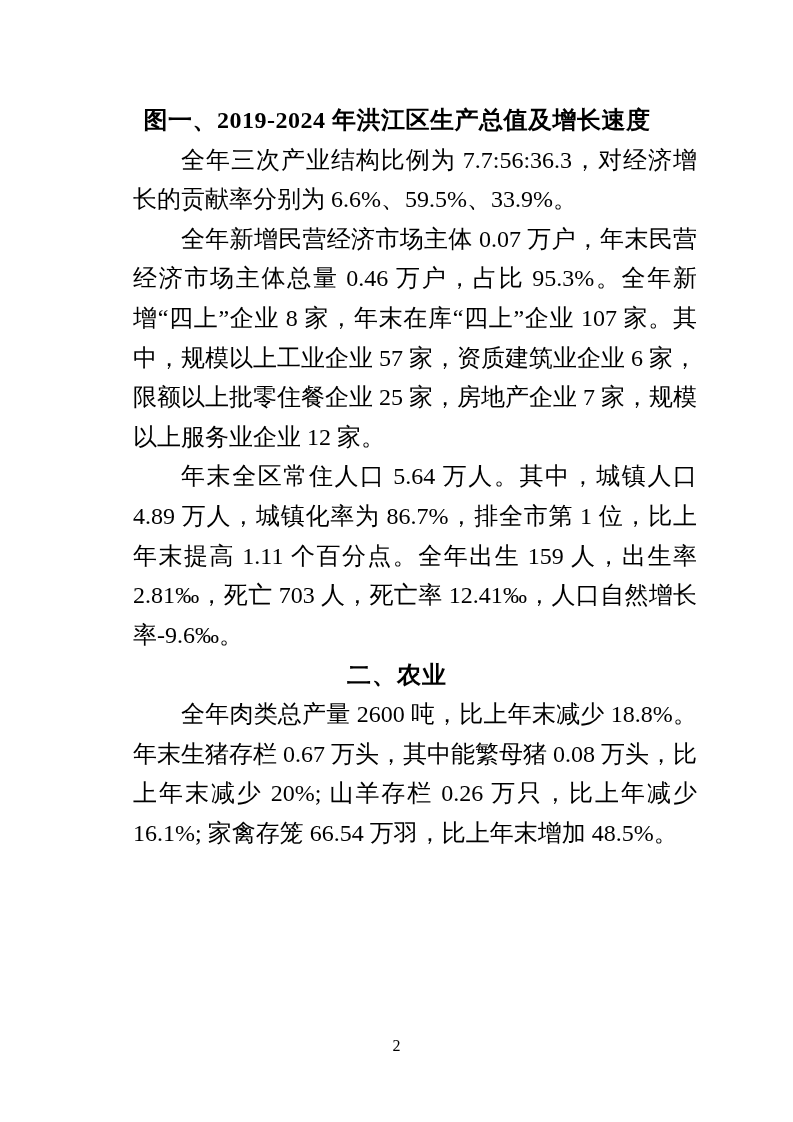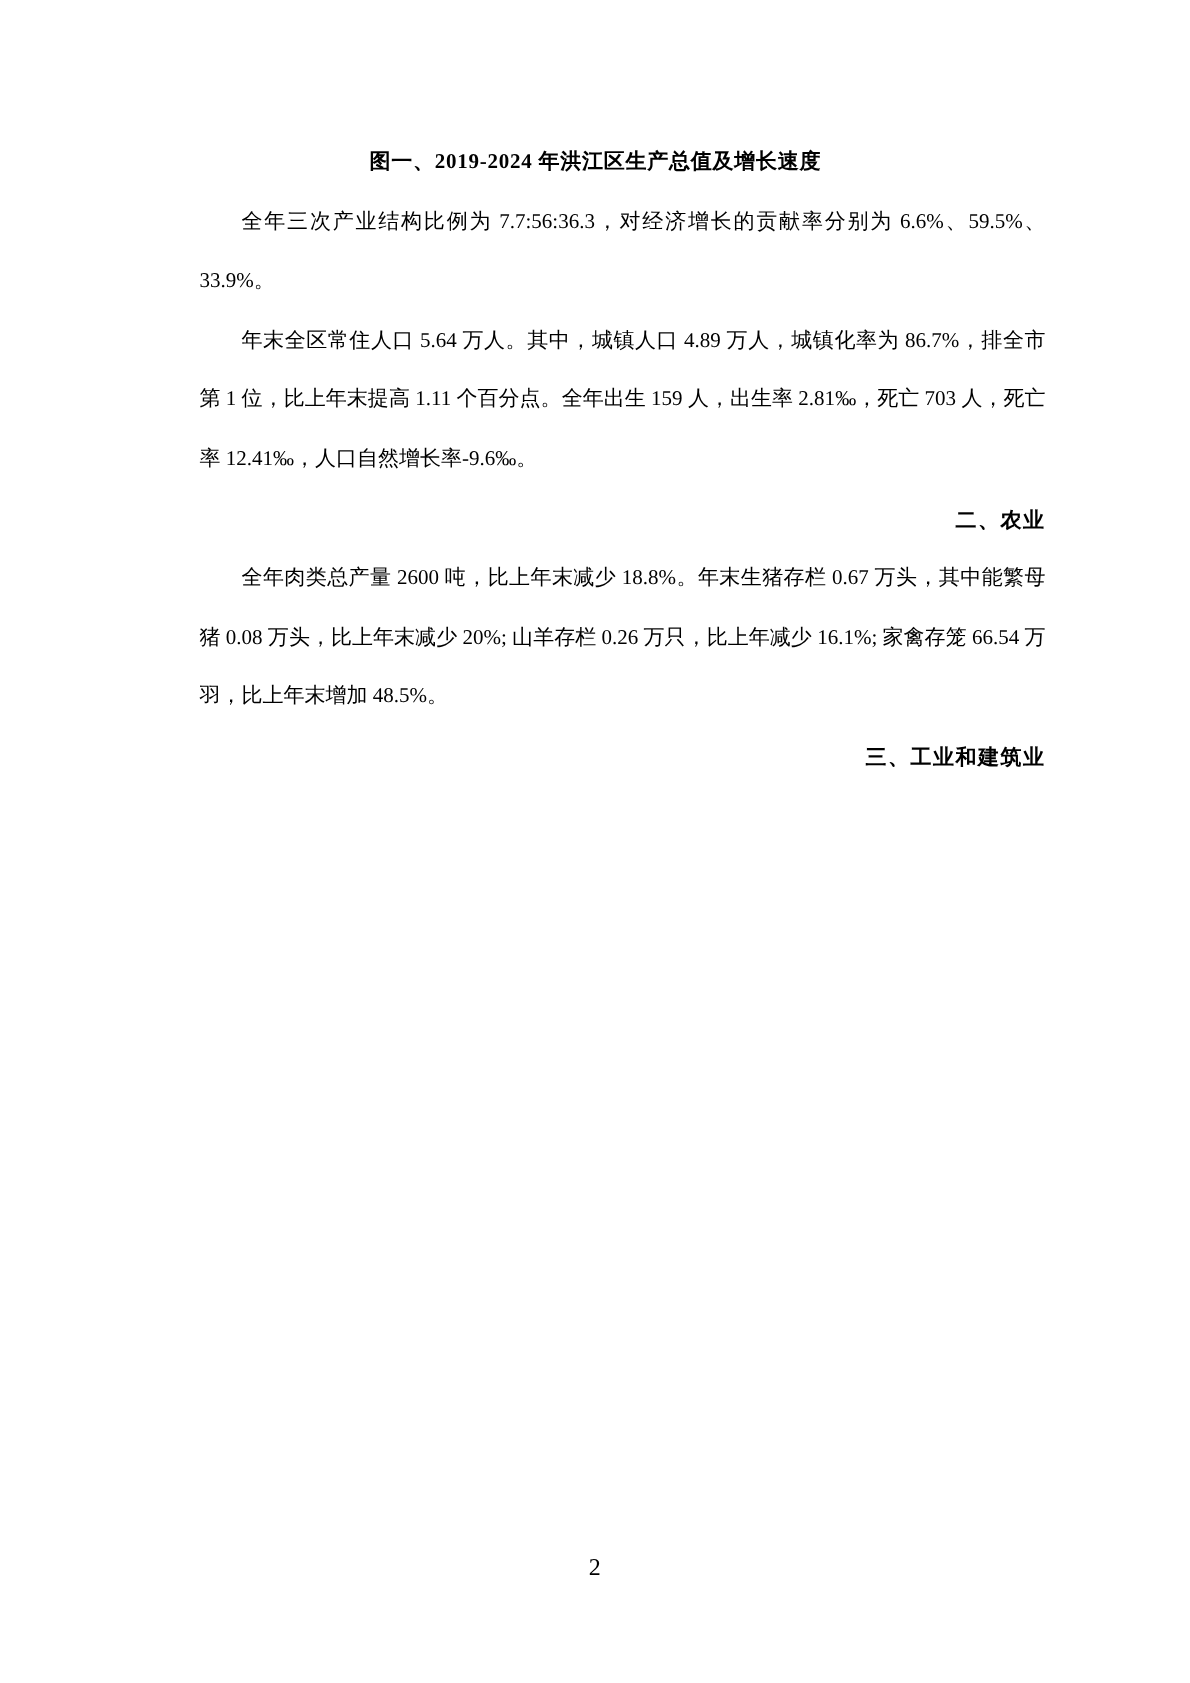--- a/index.html
+++ b/index.html
@@ -12,34 +12,34 @@
     width: 793px;
     height: 1122px;
     background: #ffffff;
     color: #000000;
     overflow: hidden;
     font-family: "Liberation Serif", "DejaVu Serif", serif;
   }
   .content {
     position: absolute;
     left: 97px;
-    top: 89px;
+    top: 101px;
     width: 600px;
-    font-size: 14px;
+    font-size: 24px;
     line-height: 39.6px;
     text-align: justify;
     text-justify: inter-ideograph;
   }
   .figure-caption {
     text-align: center;
     font-weight: bold;
     letter-spacing: 0.5px;
   }
   .section-heading {
-    text-align: right;
+    text-align: center;
     font-weight: bold;
     font-family: "Liberation Sans", "DejaVu Sans", sans-serif;
     letter-spacing: 1px;
   }
   .para {
     text-indent: 2em;
     text-align: justify;
     text-justify: inter-ideograph;
     margin-left: 36px;
   }
@@ -54,19 +54,19 @@
     font-family: "Liberation Serif", "DejaVu Serif", serif;
   }
 </style>
 </head>
 <body>
 
 <div class="page">
   <div class="content">
     <div class="figure-caption">图一、2019-2024 年洪江区生产总值及增长速度</div>
     <div class="para">全年三次产业结构比例为 7.7:56:36.3，对经济增长的贡献率分别为 6.6%、59.5%、33.9%。</div>
+    <div class="para">全年新增民营经济市场主体 0.07 万户，年末民营经济市场主体总量 0.46 万户，占比 95.3%。全年新增“四上”企业 8 家，年末在库“四上”企业 107 家。其中，规模以上工业企业 57 家，资质建筑业企业 6 家，限额以上批零住餐企业 25 家，房地产企业 7 家，规模以上服务业企业 12 家。</div>
     <div class="para">年末全区常住人口 5.64 万人。其中，城镇人口 4.89 万人，城镇化率为 86.7%，排全市第 1 位，比上年末提高 1.11 个百分点。全年出生 159 人，出生率 2.81‰，死亡 703 人，死亡率 12.41‰，人口自然增长率-9.6‰。</div>
     <div class="section-heading">二、农业</div>
     <div class="para">全年肉类总产量 2600 吨，比上年末减少 18.8%。年末生猪存栏 0.67 万头，其中能繁母猪 0.08 万头，比上年末减少 20%; 山羊存栏 0.26 万只，比上年减少 16.1%; 家禽存笼 66.54 万羽，比上年末增加 48.5%。</div>
-    <div class="section-heading">三、工业和建筑业</div>
   </div>
   <div class="page-number">2</div>
 </div>
 
 </body></html>

